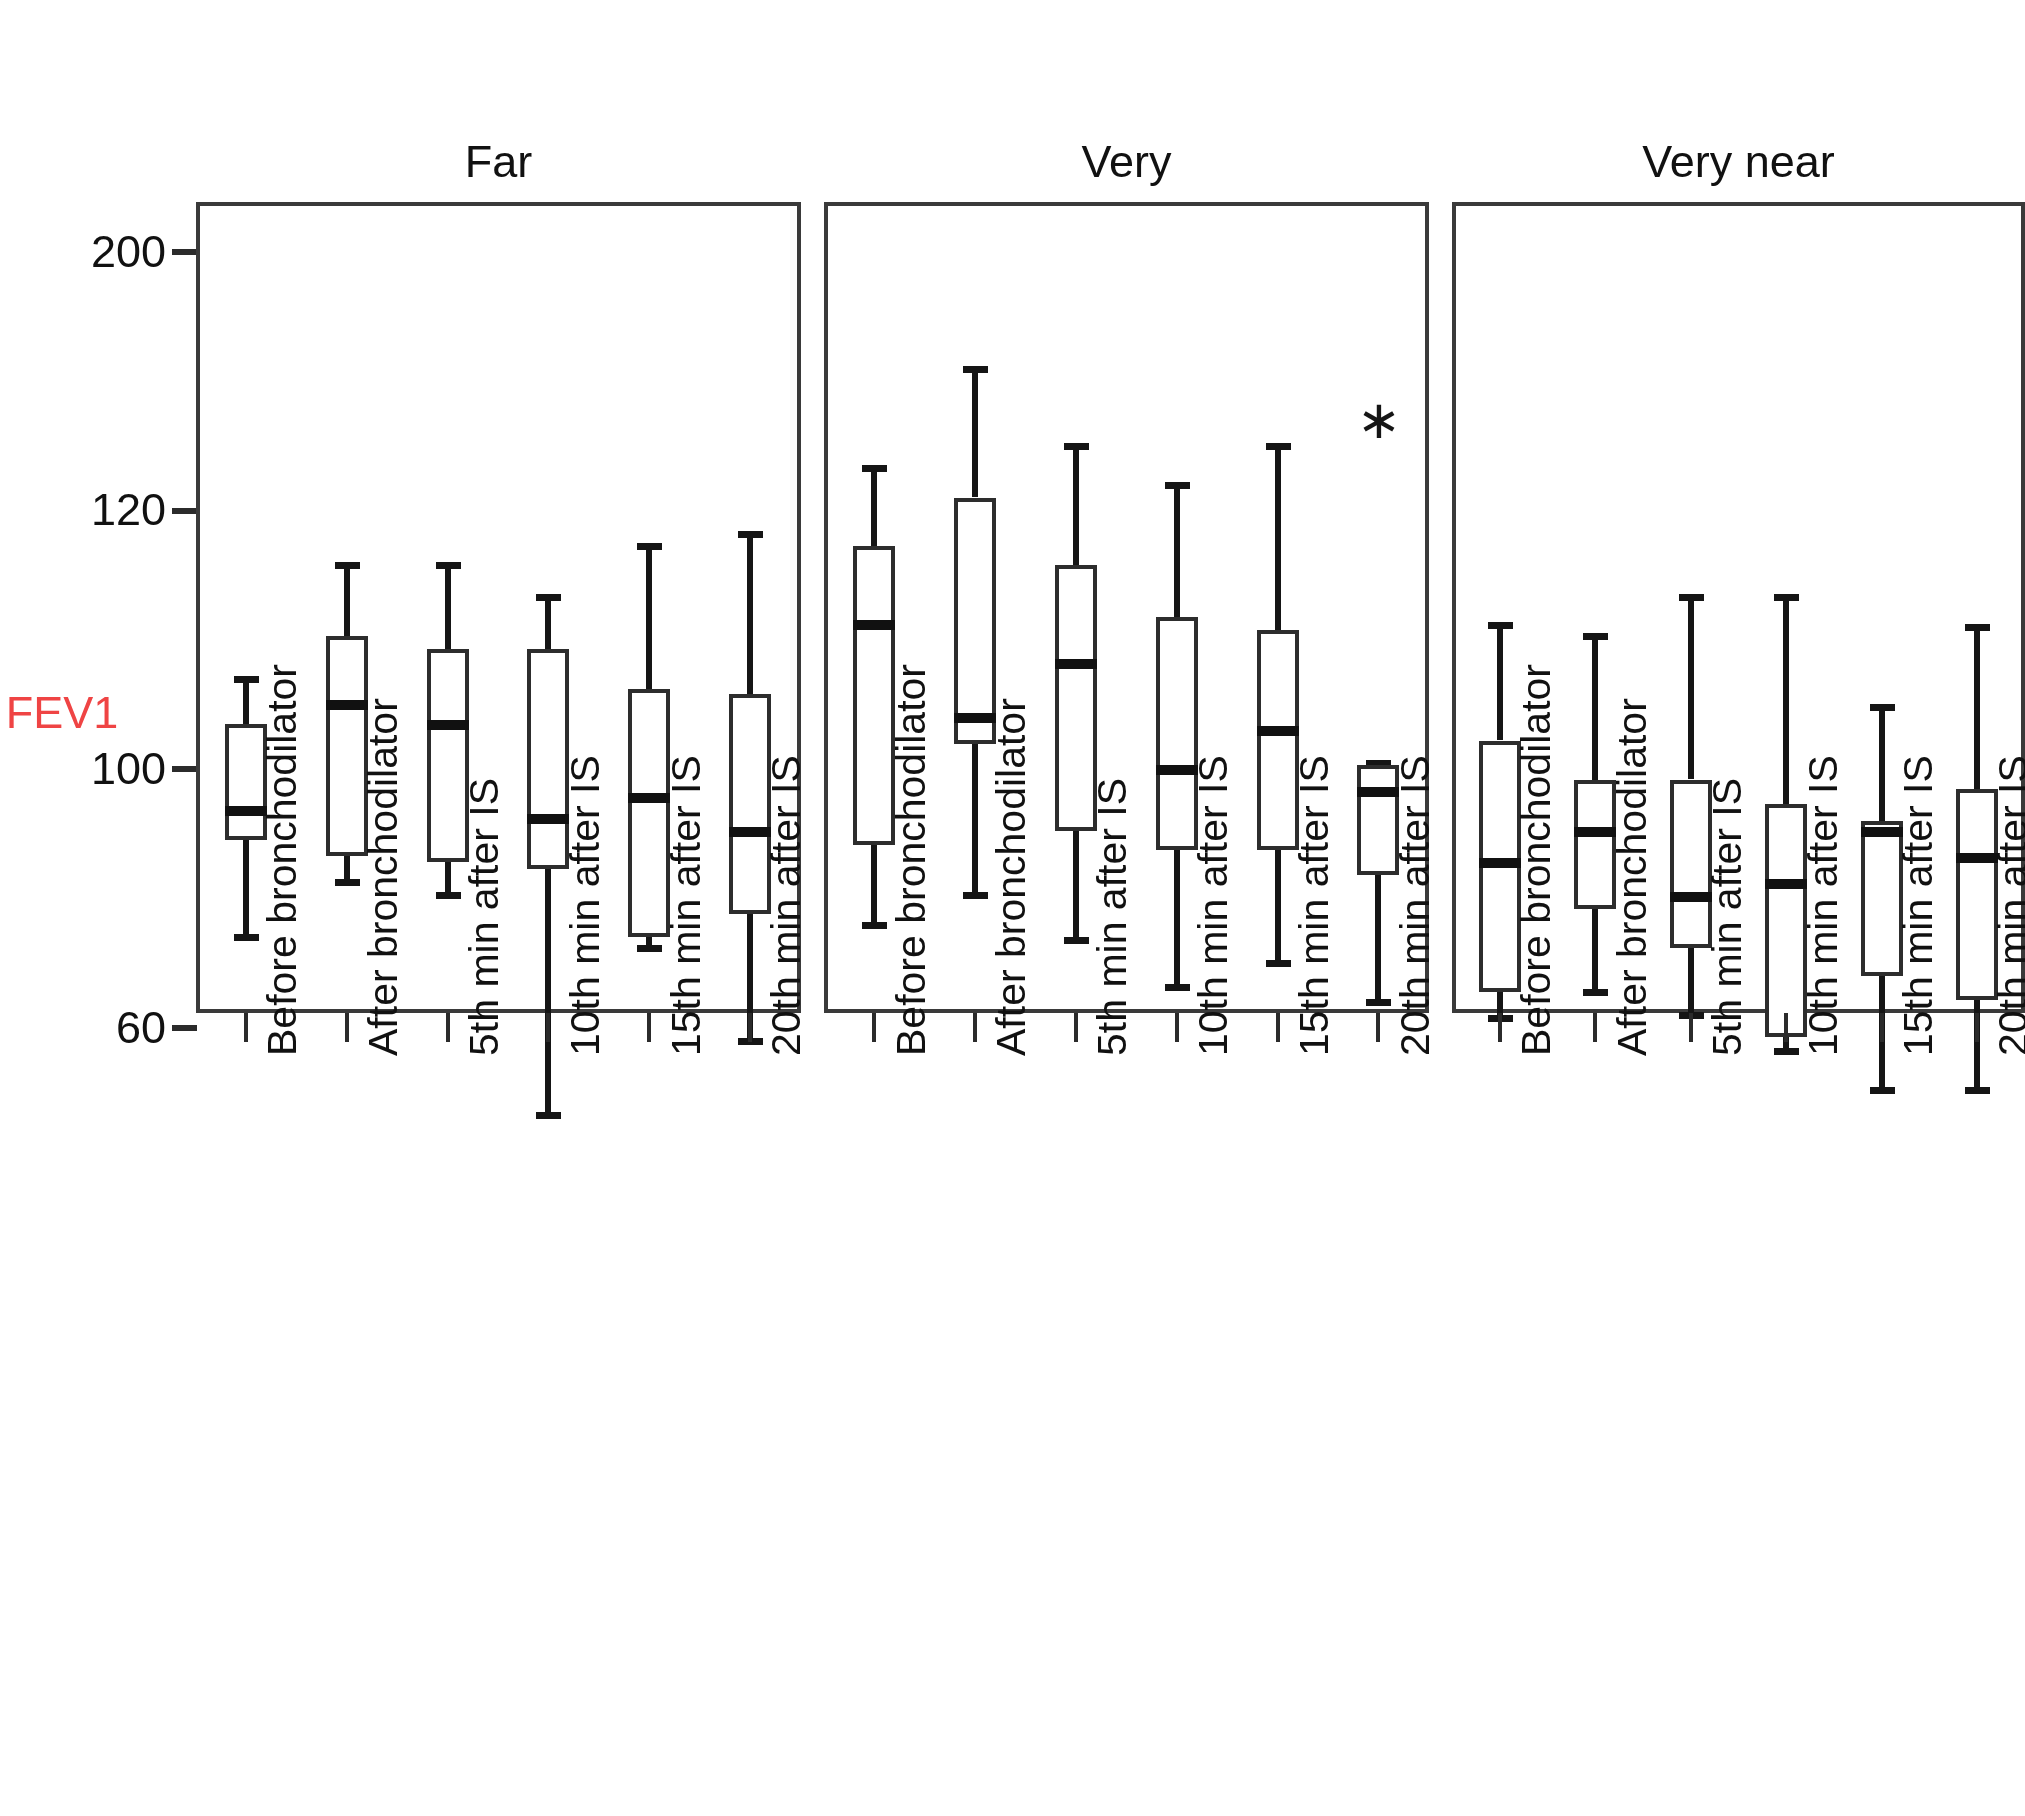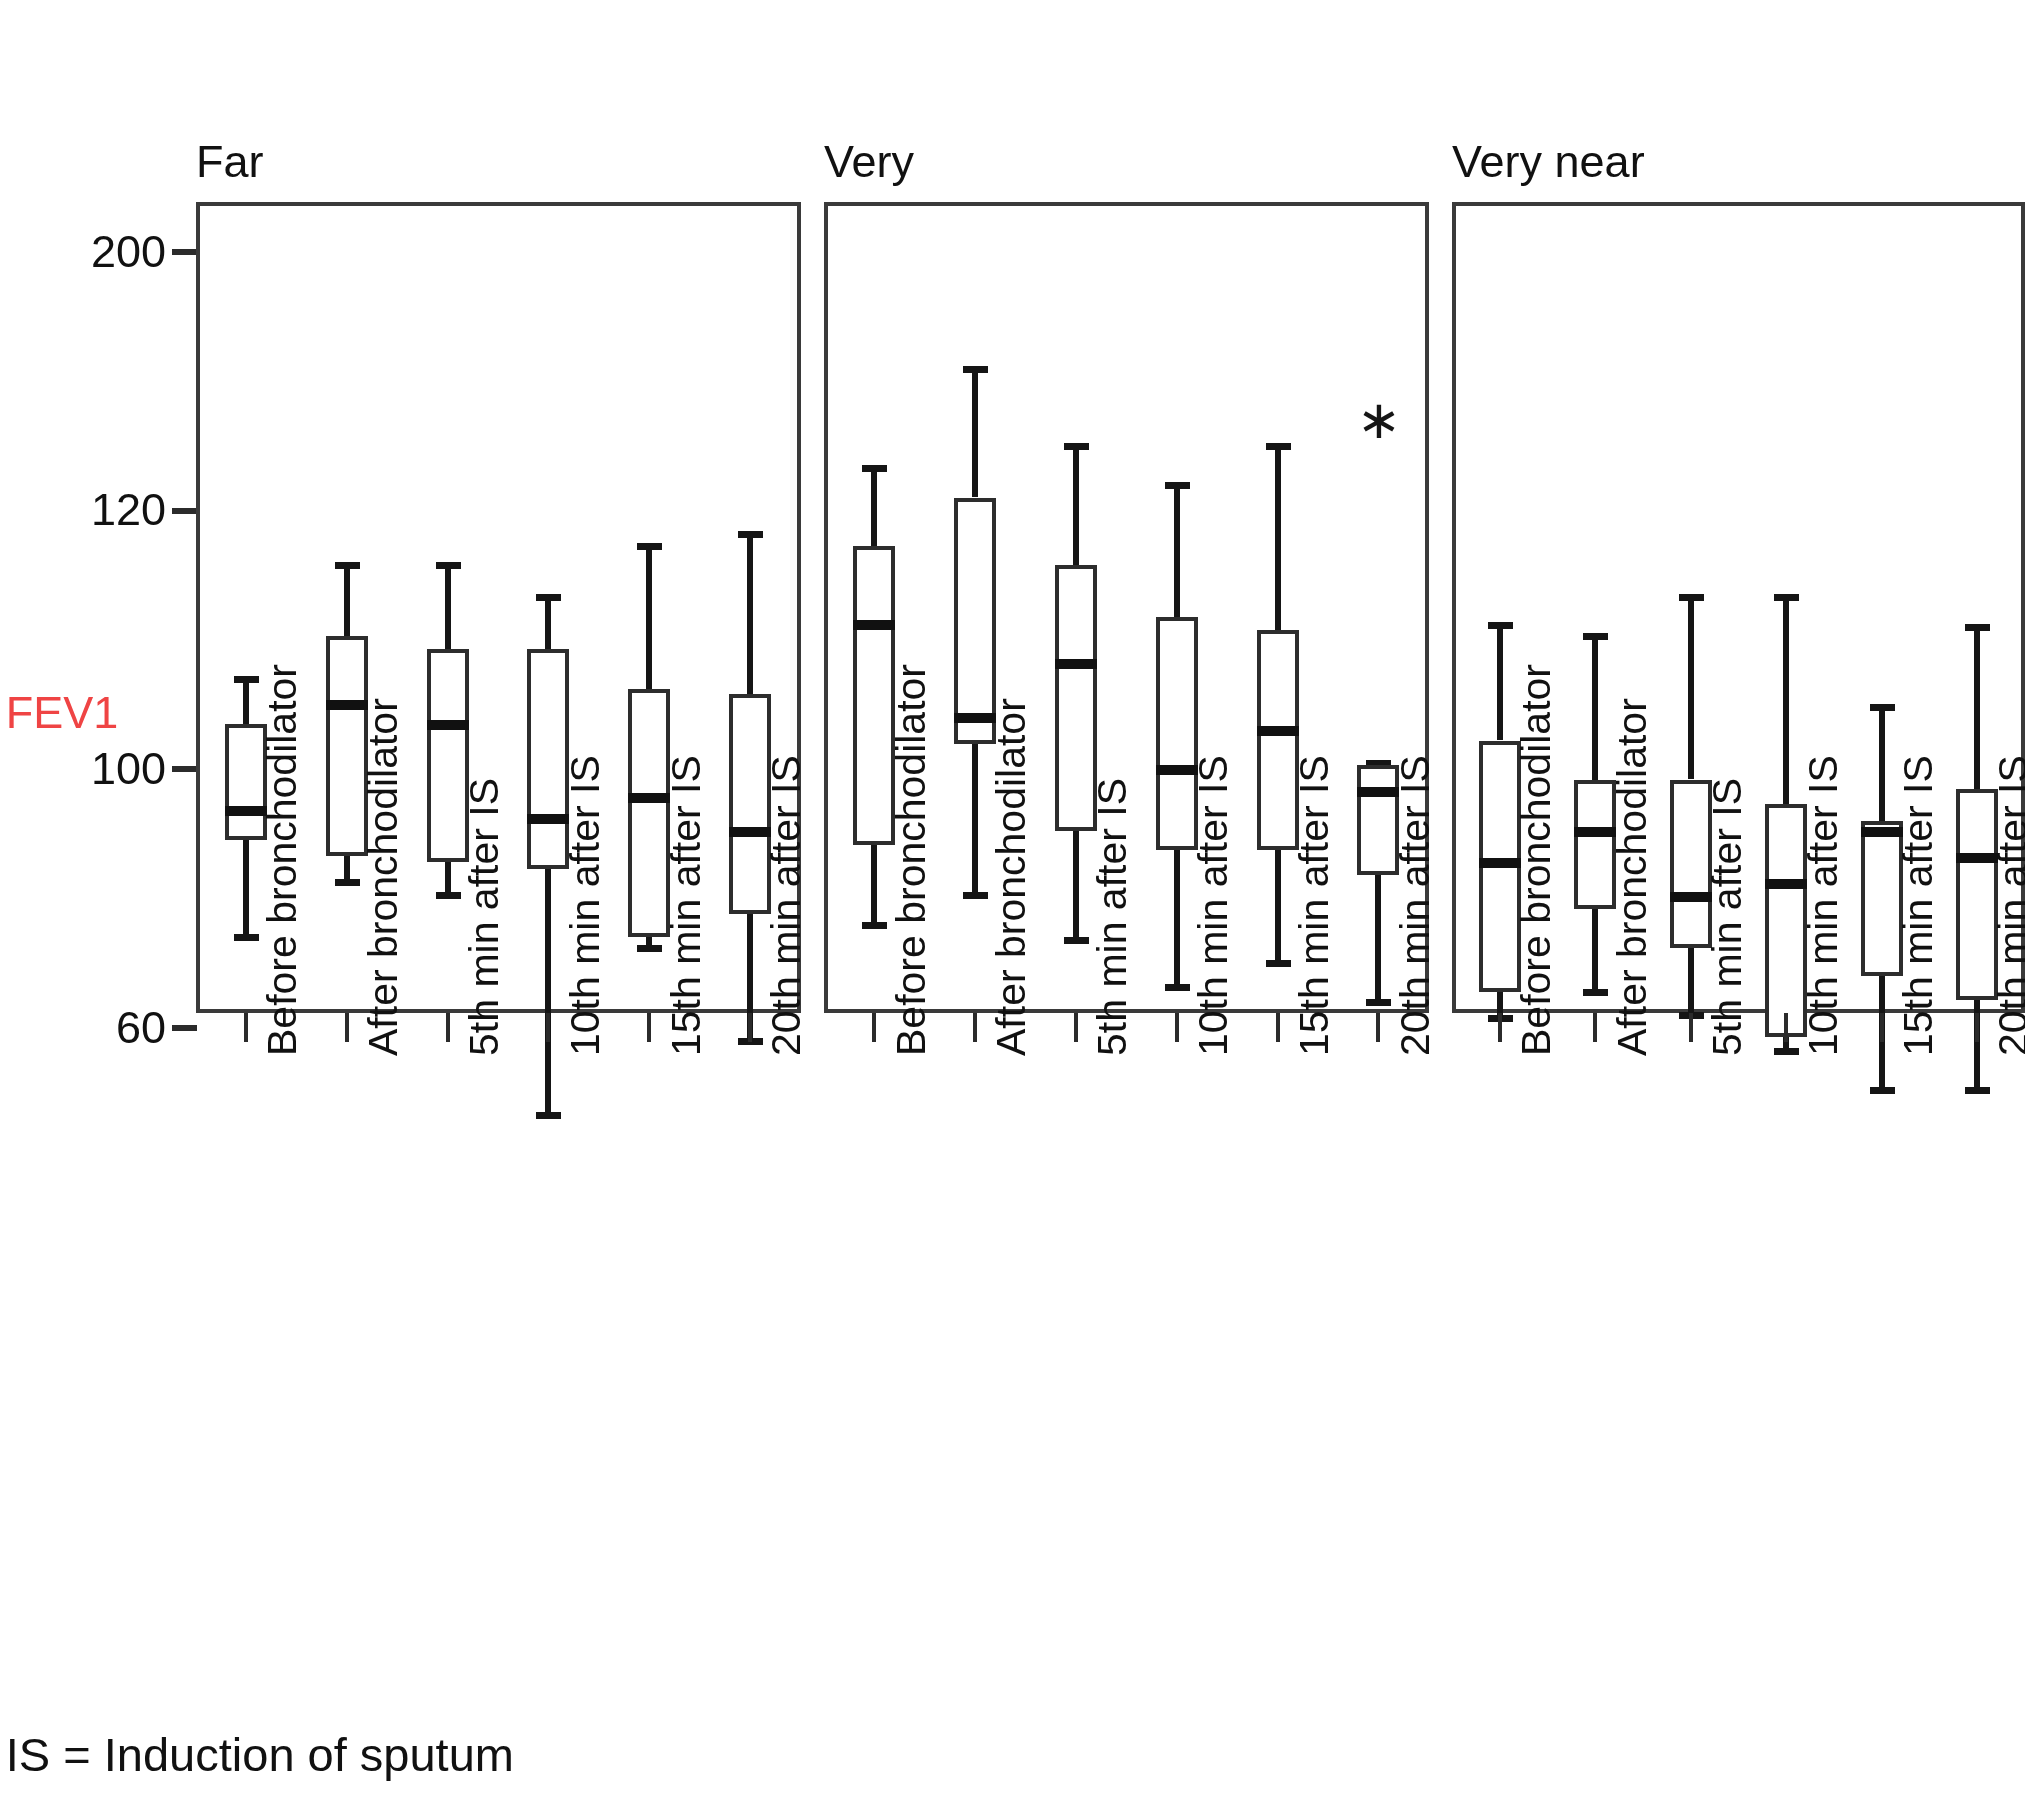--- a/index.html
+++ b/index.html
@@ -32,20 +32,21 @@
     text-align: center;
     font-size: 57px;
     letter-spacing: 0.4px;
     line-height: 1;
     color: #111;
   }
 
   
   .panel-header {
     position: absolute;
+    text-align: center;
     font-size: 45px;
     line-height: 1;
     color: #111;
     top: 139px;
   }
 
   
   .panel {
     position: absolute;
     top: 202px;
@@ -348,16 +349,15 @@
         <div class="cap" style="top: 624px; width: 25px; margin-left: -12.4px;"></div>
         <div class="whisker-line" style="top: 999px; height: 91px;"></div>
         <div class="cap" style="top: 1087px; width: 25px; margin-left: -12.4px;"></div>
         <div class="box" style="top: 789px; height: 211px; width: 42px;"></div>
         <div class="median" style="top: 853px; width: 42px;"></div>
       </div>
       <div class="x-tick" style="left: 1975px; top: 1013px;"></div>
       <div class="x-label" style="left: 1993px; top: 1056px;">20th min after IS</div>
     </div>
 
-  <div id="footnote">IS = Induction of sputum</div>
 
 </div>
 
 
 </body></html>

